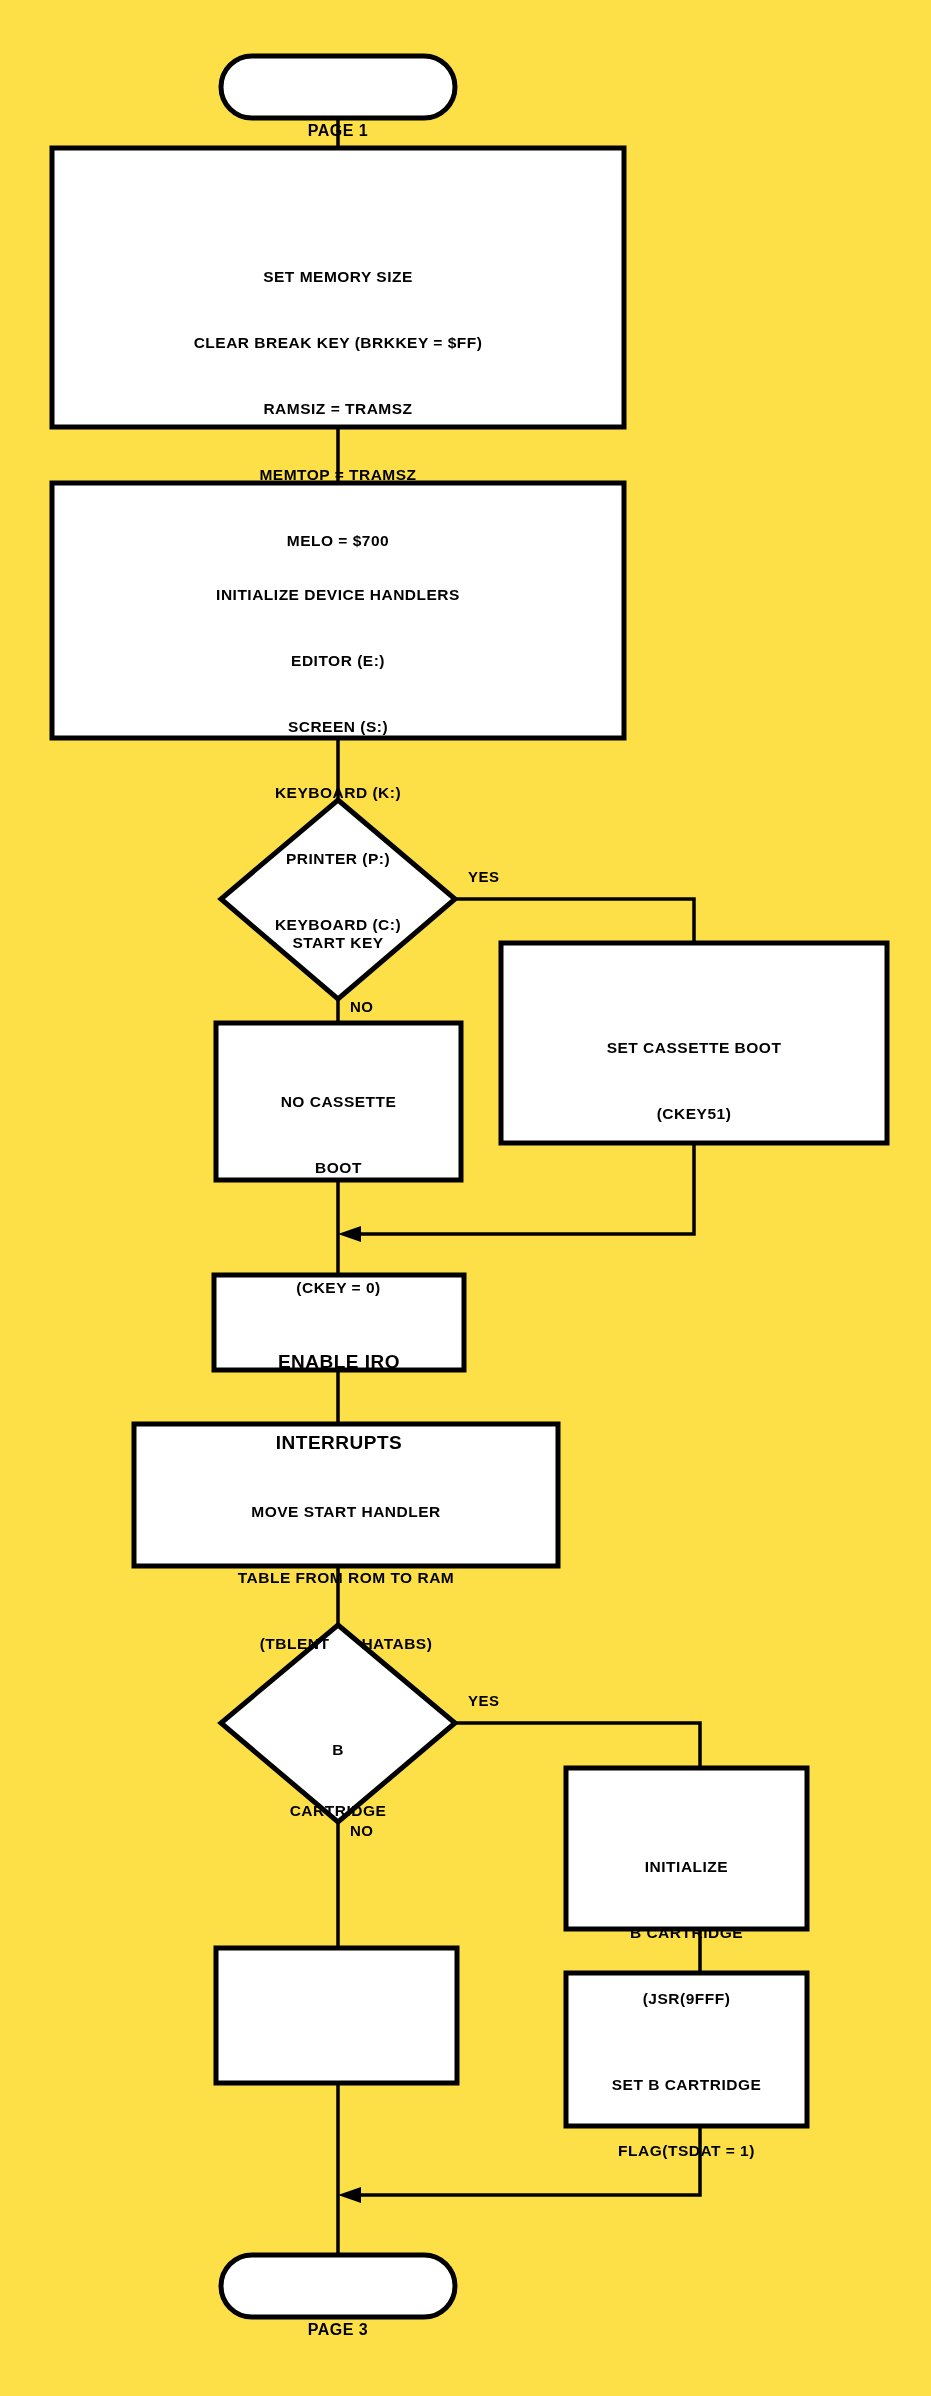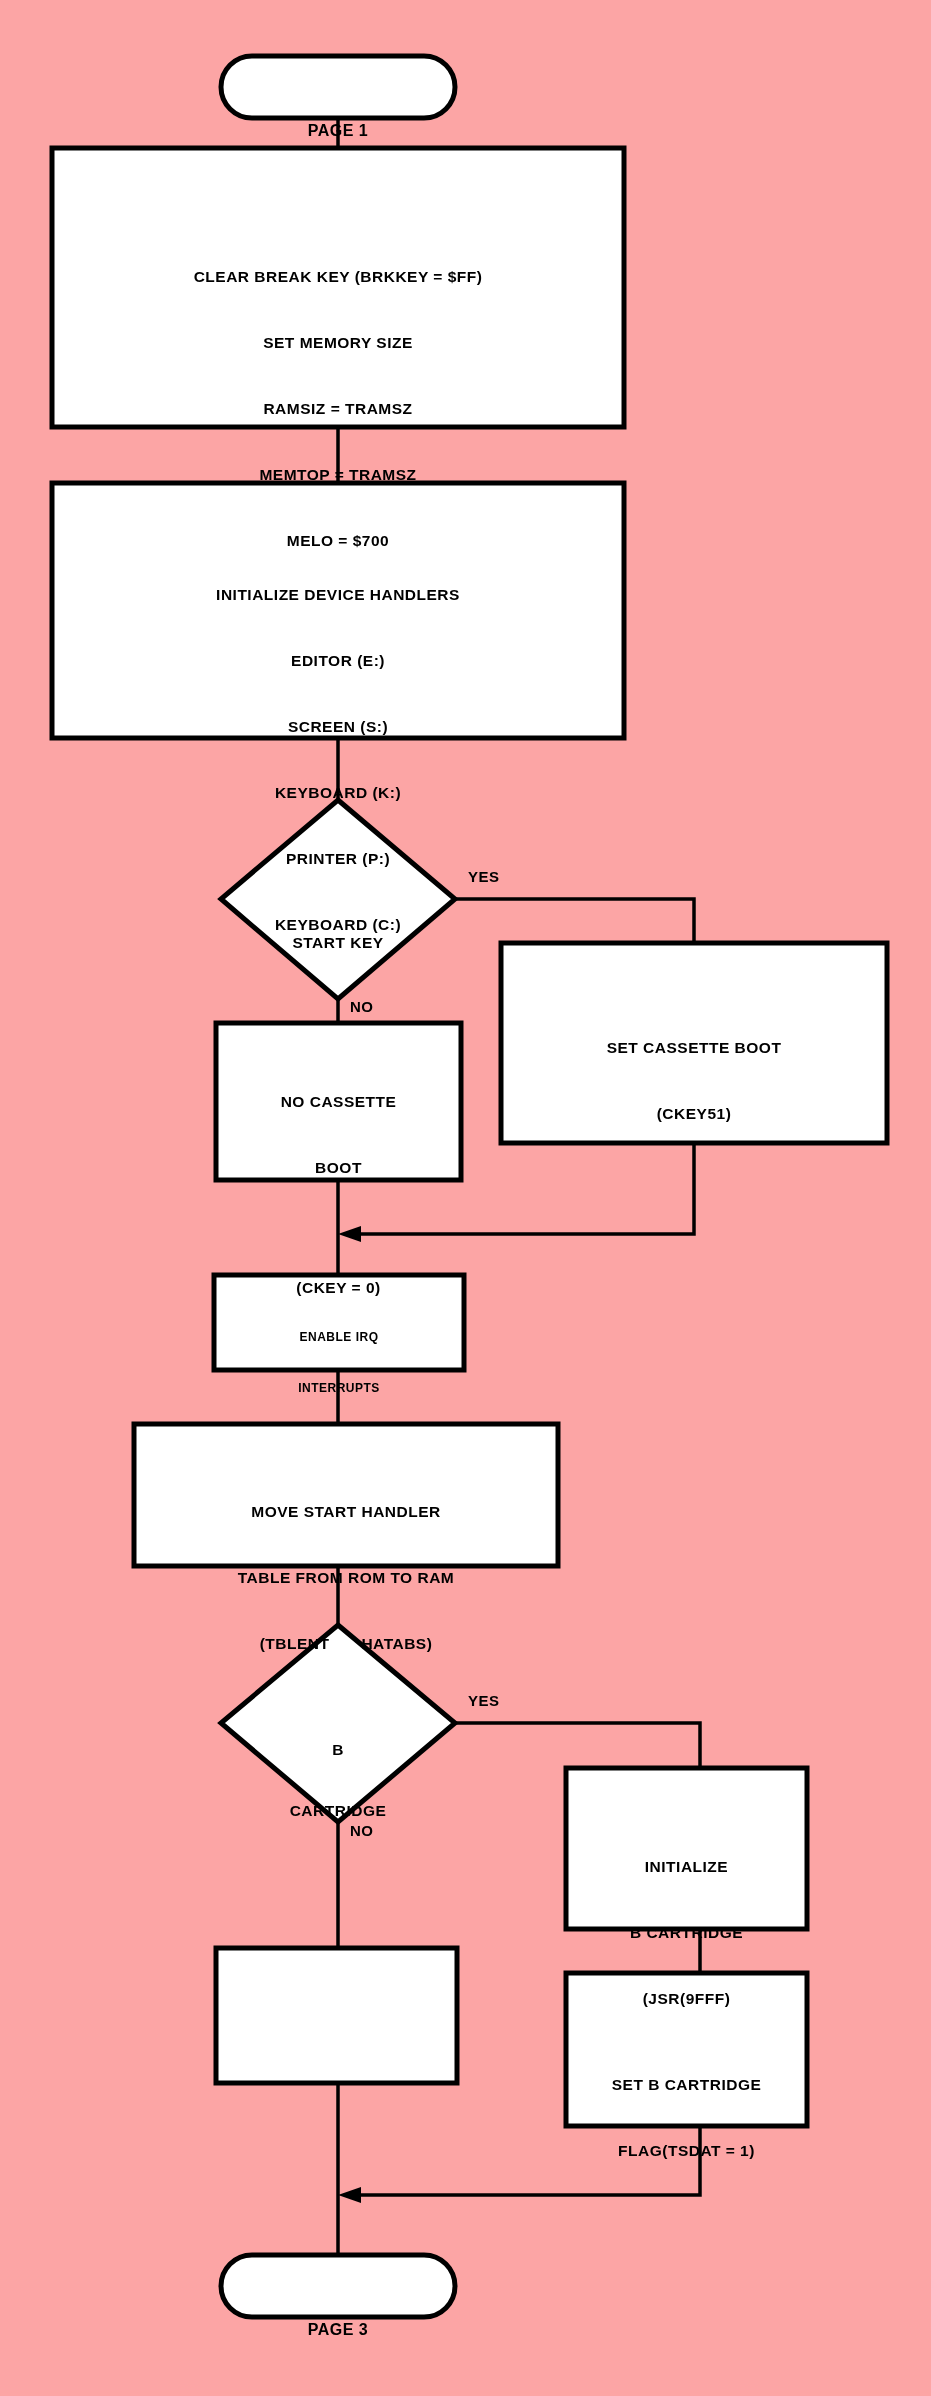--- a/index.html
+++ b/index.html
@@ -7,21 +7,21 @@
     padding: 0;
     background: #ffffff;
   }
   body {
     font-family: "Liberation Sans", sans-serif;
   }
   #flowchart-root {
     position: relative;
     width: 931px;
     height: 2396px;
-    background: #fca5a5;
+    background: #fde047;
     overflow: hidden;
   }
   svg#flow-svg {
     position: absolute;
     top: 0;
     left: 0;
     width: 931px;
     height: 2396px;
     display: block;
   }
@@ -139,22 +139,22 @@
 
     <rect class="terminal-stroke" x="221" y="2255" width="234" height="62" rx="31" ry="31"></rect>
 
   </svg>
 
   <div class="node-text" style="left:221px; top:75px; width:234px; font-size:16px;">
     <span class="tline">PAGE 1</span>
   </div>
 
   <div class="node-text" style="left:52px; top:222px; width:572px; font-size:15.5px;">
+    <span class="tline">SET MEMORY SIZE</span>
     <span class="tline">CLEAR BREAK KEY (BRKKEY = $FF)</span>
-    <span class="tline">SET MEMORY SIZE</span>
     <span class="tline">RAMSIZ = TRAMSZ</span>
     <span class="tline">MEMTOP = TRAMSZ</span>
     <span class="tline">MELO = $700</span>
   </div>
 
   <div class="node-text" style="left:52px; top:540px; width:572px; font-size:15.5px;">
     <span class="tline">INITIALIZE DEVICE HANDLERS</span>
     <span class="tline">EDITOR (E:)</span>
     <span class="tline">SCREEN (S:)</span>
     <span class="tline">KEYBOARD (K:)</span>
@@ -175,21 +175,21 @@
     <span class="tline">(CKEY51)</span>
   </div>
 
   <div class="node-text" style="left:216px; top:1047px; width:245px; font-size:15.5px;">
     <span class="tline">NO CASSETTE</span>
     <span class="tline">BOOT</span>
     <span class="tline" style="height:10px;"></span>
     <span class="tline">(CKEY = 0)</span>
   </div>
 
-  <div class="node-text" style="left:214px; top:1295px; width:250px; font-size:12px;">
+  <div class="node-text" style="left:214px; top:1295px; width:250px; font-size:19px;">
     <span class="tline">ENABLE IRQ</span>
     <span class="tline">INTERRUPTS</span>
   </div>
 
   <div class="node-text" style="left:134px; top:1457px; width:424px; font-size:15.5px;">
     <span class="tline">MOVE START HANDLER</span>
     <span class="tline">TABLE FROM ROM TO RAM</span>
     <span class="tline">(TBLENT  HATABS)</span>
   </div>
 

